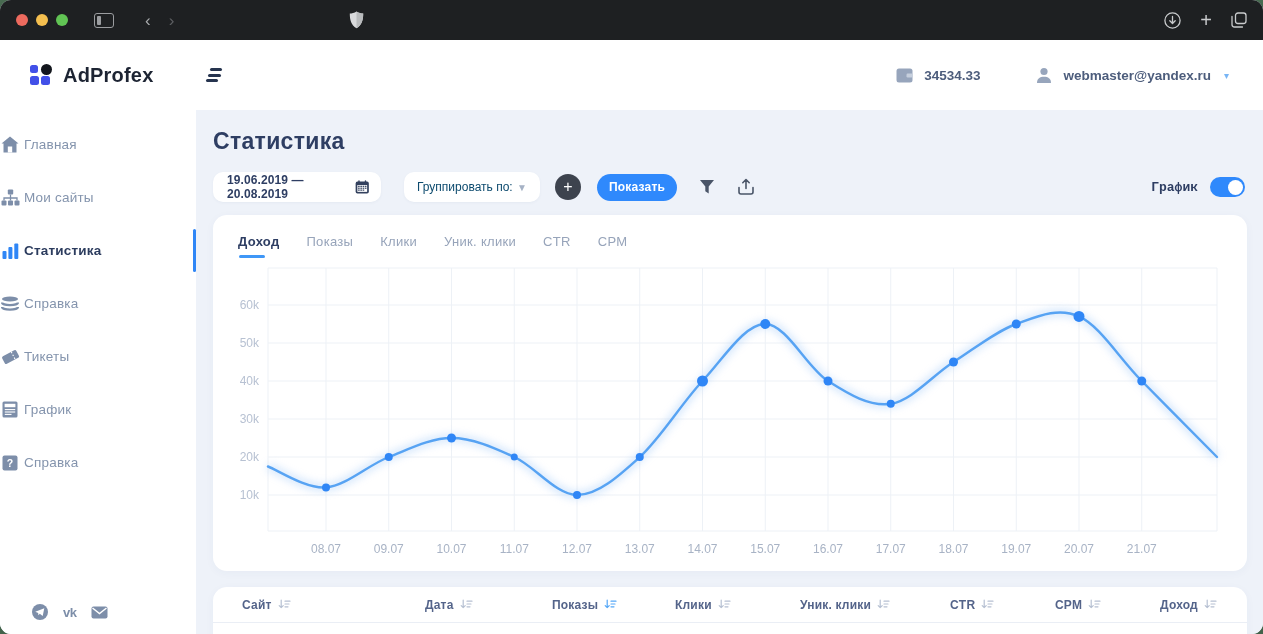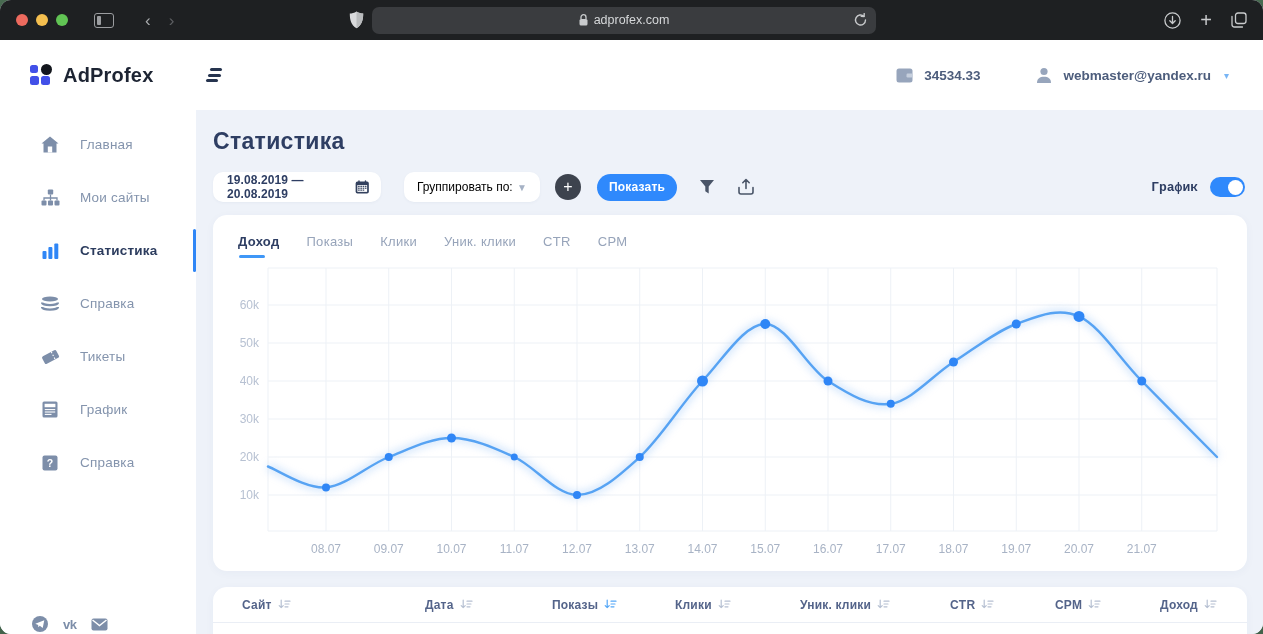--- a/index.html
+++ b/index.html
@@ -56,38 +56,38 @@
   .menu-ico .b2 { width:13px; margin-left:2px; }
   .menu-ico .b3 { width:12px; margin-left:0; margin-bottom:0; }
   .header-right { position:absolute; right:34px; display:flex; align-items:center; gap:56px; }
   .balance, .user { display:flex; align-items:center; gap:11px; color:#4d5d7c; font-size:13.5px; font-weight:600; }
   .user .chev-down { color:#78b5f5; font-size:10px; margin-left:2px; }
 
   
   .app-body { display:flex; height:524px; }
   .side { width:196px; background:#fff; position:relative; flex:none; }
   .nav { padding-top:8px; }
-  .nav-item { position:relative; height:53px; display:flex; align-items:center; gap:20px; cursor:pointer;margin-left:40px; }
+  .nav-item { position:relative; height:53px; display:flex; align-items:center; gap:4px; cursor:pointer; }
   .nav-item .ico { width:20px; display:flex; justify-content:center; color:#7d8ea9; }
   .nav-item .lbl { font-size:13.5px; color:#8494ad; letter-spacing:.2px; }
   .nav-item.active .ico { color:#2f86f6; }
   .nav-item.active .lbl { color:#2c3c5e; font-weight:700; }
   .nav-item.active:after { content:""; position:absolute; right:0; top:5px; bottom:5px; width:3.5px; background:#2f86f6; border-radius:3px; }
-  .socials { position:absolute; bottom:2px; left:32px; display:flex; gap:15px; align-items:center; color:#7d8ea9; }
+  .socials { position:absolute; bottom:14px; left:32px; display:flex; gap:15px; align-items:center; color:#7d8ea9; }
 
   .main { flex:1; padding:8px 16px 0 17px; background:#eef2f9; overflow:hidden; }
   .page-title { font-size:23px; font-weight:600; color:#2e3e63; letter-spacing:.3px; margin-top:10px; }
 
   
   .controls { display:flex; align-items:center; margin-top:17px; height:30px; position:relative; }
   .pill { background:#fff; border-radius:10px; height:30px; display:flex; align-items:center; box-shadow:0 1px 3px rgba(50,70,120,.05); }
   .date-pill { width:168px; justify-content:space-between; padding:0 12px 0 14px; cursor:pointer; }
   .date-pill .dtxt { font-size:12px; font-weight:600; color:#2e3e63; letter-spacing:.1px; }
   .group-pill { width:136px; margin-left:23px; justify-content:space-between; padding:0 13px; cursor:pointer; }
-  .group-pill .gtxt { font-size:12px; color:#000000; }
+  .group-pill .gtxt { font-size:12px; color:#0c4a6e; }
   .group-pill .gchev { color:#a6b2c5; font-size:10px; }
   .plus-btn { margin-left:15px; width:26px; height:26px; border-radius:50%; background:#3d434e; color:#fff; display:flex; align-items:center; justify-content:center; font-size:16px; font-weight:400; cursor:pointer; padding-bottom:1px; }
   .show-btn { margin-left:16px; width:80px; height:27px; border:none; border-radius:14px; background:#2f89fc; color:#fff; font-size:12px; font-weight:600; font-family:inherit; letter-spacing:.2px; cursor:pointer; }
   .icon-btn { margin-left:22px; color:#4a5568; cursor:pointer; display:flex; align-items:center; }
   .toggle-wrap { position:absolute; right:2px; display:flex; align-items:center; gap:12px; }
   .toggle-label { font-size:13px; font-weight:600; color:#2e3e63;font-family:Liberation Mono, monospace; }
   .toggle { width:35px; height:20px; border-radius:11px; background:#2f89fc; position:relative; cursor:pointer; }
   .toggle .knob { position:absolute; right:2.5px; top:2.5px; width:15px; height:15px; border-radius:50%; background:#fff; }
 
   
@@ -118,33 +118,20 @@
       <div class="light green"></div>
     </div>
     <div class="sidebar-toggle"></div>
     <div class="chev">‹</div>
     <div class="chev dim">›</div>
     <div class="shield-wrap chrome-ico">
       <svg width="15" height="18" viewBox="0 0 15 18">
           <path d="M7.5 0.5 C9.5 2 12.5 2.6 14.2 2.6 C14.2 9 13 14 7.5 17.3 C2 14 0.8 9 0.8 2.6 C2.5 2.6 5.5 2 7.5 0.5 Z" fill="#d9dadc"></path>
           <path d="M7.5 0.5 C9.5 2 12.5 2.6 14.2 2.6 C14.2 9 13 14 7.5 17.3 Z" fill="#b9bbbd"></path>
         </svg>
-    </div>
-    <div class="urlbar">
-      <svg width="9" height="12" viewBox="0 0 9 12">
-          <rect x="0.5" y="5" width="8" height="6.5" rx="1.5" fill="#c9cbcd"></rect>
-          <path d="M2 5 V3.2 a2.5 2.5 0 0 1 5 0 V5" stroke="#c9cbcd" stroke-width="1.3" fill="none"></path>
-        </svg>
-      <span>adprofex.com</span>
-      <span class="reload chrome-ico">
-        <svg width="13" height="14" viewBox="0 0 13 14">
-            <path d="M11.5 7 a5 5 0 1 1 -1.6 -3.7" stroke="#c9cbcd" stroke-width="1.4" fill="none" stroke-linecap="round"></path>
-            <path d="M10.2 0.6 L10.1 3.6 L7.2 3.3" stroke="#c9cbcd" stroke-width="1.4" fill="none" stroke-linecap="round" stroke-linejoin="round"></path>
-          </svg>
-      </span>
     </div>
     <div class="chrome-right">
       <span class="chrome-ico">
         <svg width="17" height="17" viewBox="0 0 17 17">
             <circle cx="8.5" cy="8.5" r="7.6" stroke="#c9cbcd" stroke-width="1.3" fill="none"></circle>
             <path d="M8.5 4.5 V11 M8.5 11.5 L5.8 8.8 M8.5 11.5 L11.2 8.8" stroke="#c9cbcd" stroke-width="1.3" fill="none" stroke-linecap="round" stroke-linejoin="round"></path>
           </svg>
       </span>
       <span class="chrome-ico" style="font-size:20px; color:#c9cbcd; font-weight:300;">+</span>
       <span class="chrome-ico">
@@ -285,21 +272,21 @@
             </svg>
         </span>
       </div>
     </div>
 
     <div class="main">
       <div class="page-title">Статистика</div>
 
       <div class="controls">
         <div class="pill date-pill">
-          <span class="dtxt">19.08.2019 — 20.08.2019</span>
+          <span class="dtxt">19.06.2019 — 20.08.2019</span>
           <svg width="16" height="16" viewBox="0 0 16 16">
               <rect x="0.7" y="2" width="14.6" height="13.3" rx="2" fill="#33415e"></rect>
               <rect x="2.6" y="5.8" width="10.8" height="7.6" fill="#fff"></rect>
               <g fill="#33415e">
                 <rect x="3.4" y="6.6" width="1.8" height="1.3"></rect>
                 <rect x="5.9" y="6.6" width="1.8" height="1.3"></rect>
                 <rect x="8.4" y="6.6" width="1.8" height="1.3"></rect>
                 <rect x="10.9" y="6.6" width="1.8" height="1.3"></rect>
                 <rect x="3.4" y="8.7" width="1.8" height="1.3"></rect>
                 <rect x="5.9" y="8.7" width="1.8" height="1.3"></rect>

